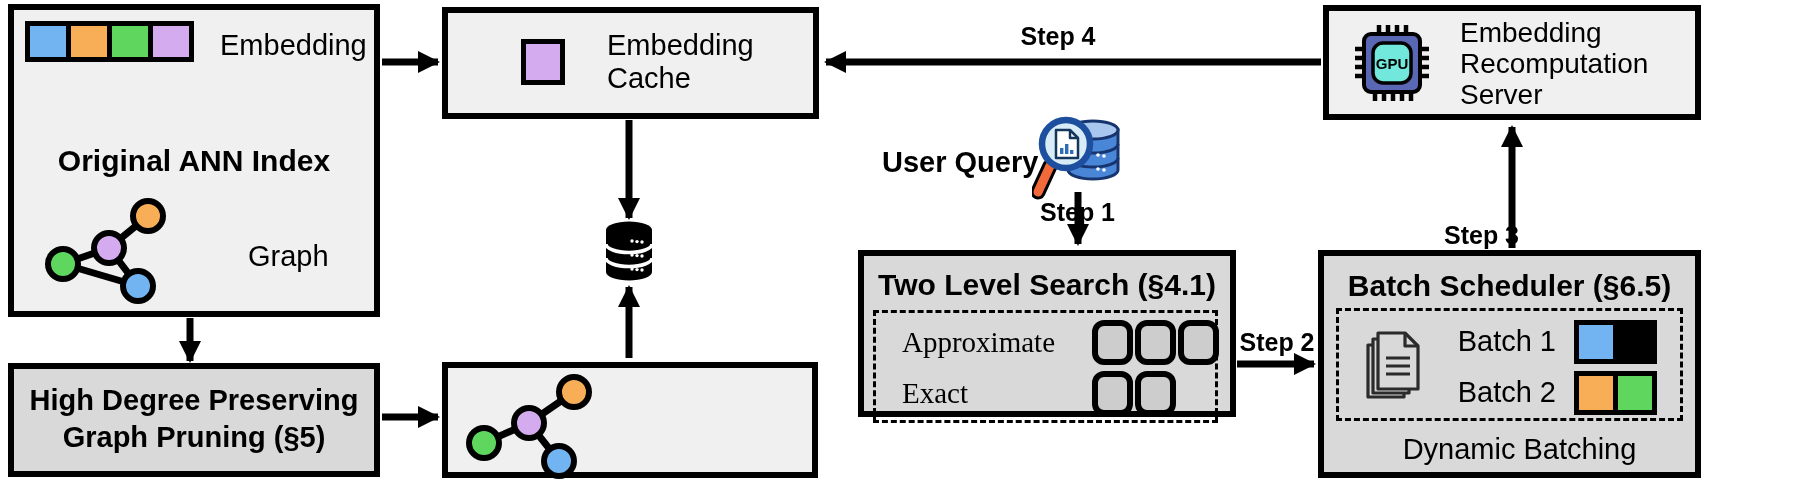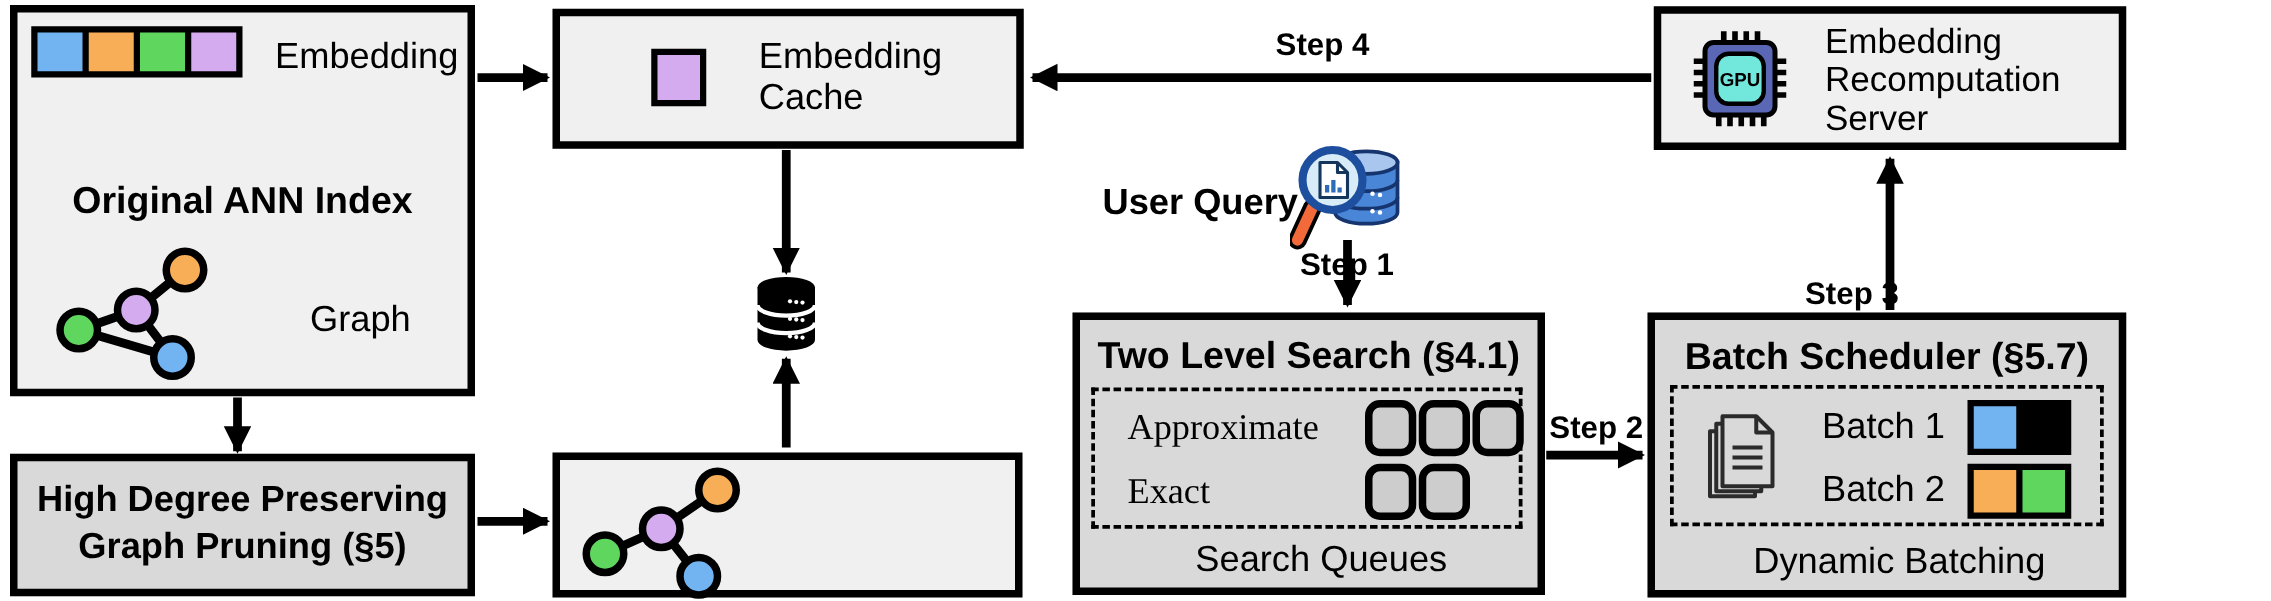--- a/index.html
+++ b/index.html
@@ -160,42 +160,41 @@
 
     <g>
       <path d="M24,22 H38 L46,30 V50 H24 Z" fill="#fff" stroke="#15365c" stroke-width="2.5" stroke-linejoin="round"></path>
       <path d="M38,22 V30 H46" fill="none" stroke="#15365c" stroke-width="2.5" stroke-linejoin="round"></path>
       <rect x="28" y="40" width="3.4" height="6" fill="#2e6bb8"></rect>
       <rect x="33" y="36" width="3.4" height="10" fill="#2e6bb8"></rect>
       <rect x="38" y="42" width="3.4" height="4" fill="#2e6bb8"></rect>
     </g>
   </svg>
 
-  <div class="box dark" style="left:858px;top:250px;width:378px;height:226px;">
+  <div class="box dark" style="left:858px;top:250px;width:378px;height:167px;">
     <div class="abs box-title" style="left:0;top:12px;">Two Level Search (§4.1)</div>
     <div class="dashed" style="left:9px;top:54px;width:345px;height:113px;">
       <div class="queue-grid">
         <div class="lbl">Approximate</div>
         <div class="slots">
             <div class="queue-slot"></div>
             <div class="queue-slot"></div>
             <div class="queue-slot"></div>
           </div>
         <div class="lbl">Exact</div>
         <div class="slots">
             <div class="queue-slot"></div>
             <div class="queue-slot"></div>
           </div>
       </div>
     </div>
-    <div class="abs lbl" style="left:0;top:176px;width:100%;text-align:center;">Search Queues</div>
   </div>
 
   <div class="box dark" style="left:1318px;top:250px;width:383px;height:228px;">
-    <div class="abs box-title" style="left:0;top:13px;">Batch Scheduler (§5.7)</div>
+    <div class="abs box-title" style="left:0;top:13px;">Batch Scheduler (§6.5)</div>
     <div class="dashed" style="left:12px;top:52px;width:347px;height:113px;">
       <svg class="abs" style="left:22px;top:16px;" width="66" height="76" viewBox="0 0 66 76">
         <g stroke="var(--doc-outline,#2B2B2B)" stroke-width="3.2" fill="var(--box-dark,#D9D9D9)" stroke-linejoin="round">
           <path d="M7,18 H43 V70 H7 Z"></path>
           <path d="M12,12 H48 V66 H12 Z"></path>
           <path d="M17,6 H44 L57,19 V62 H17 Z"></path>
           <path d="M44,6 V19 H57" fill="none"></path>
           <path d="M25,31 H49 M25,39 H49 M25,47 H49" fill="none"></path>
         </g>
       </svg>

